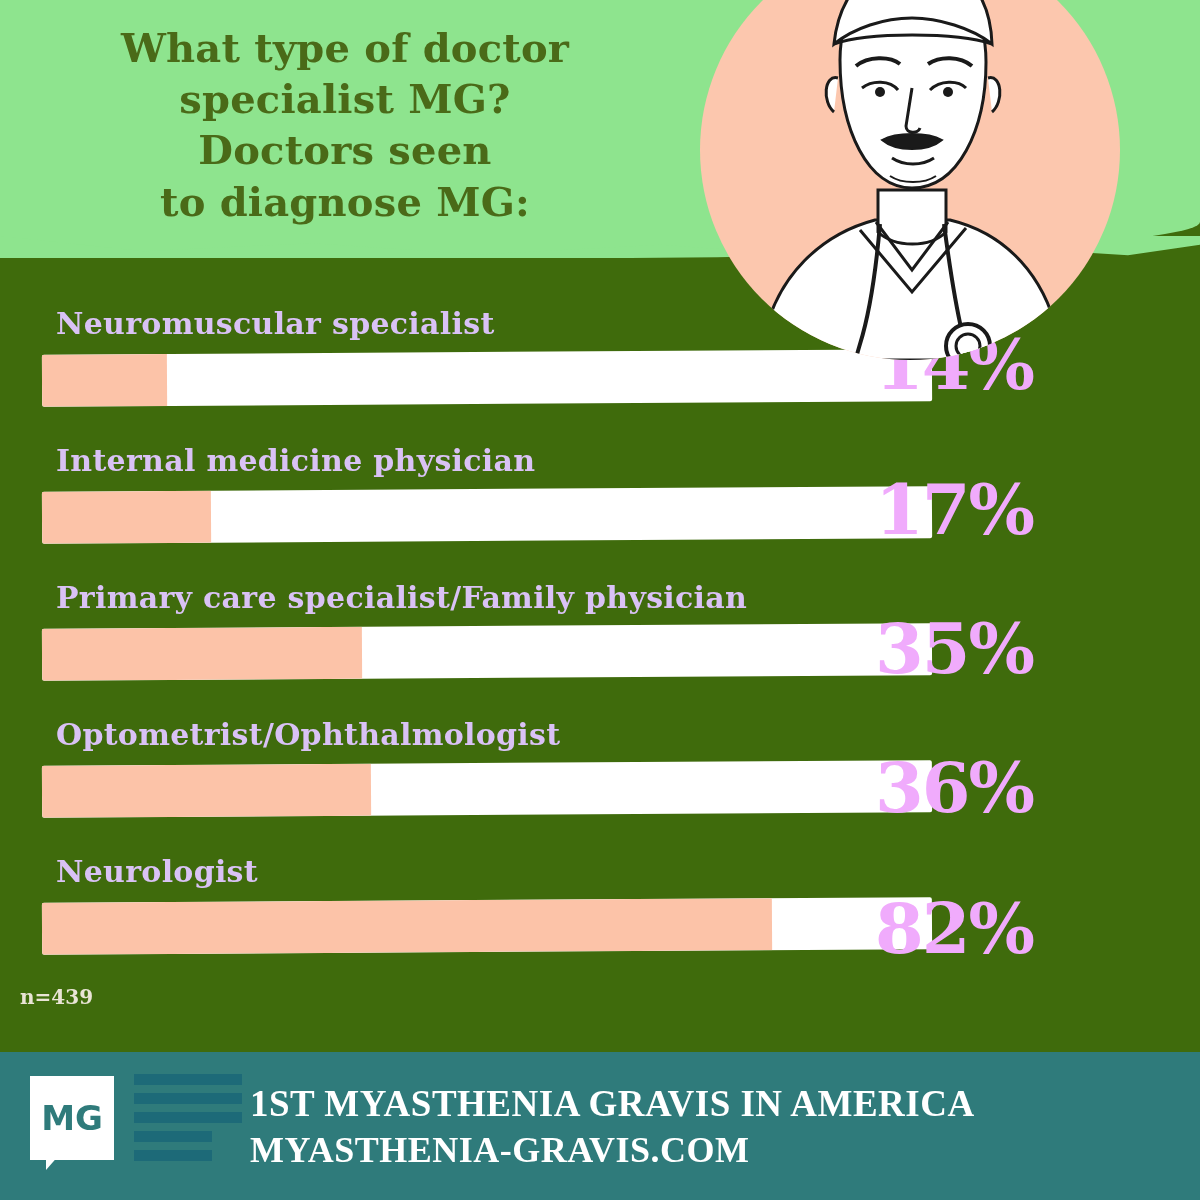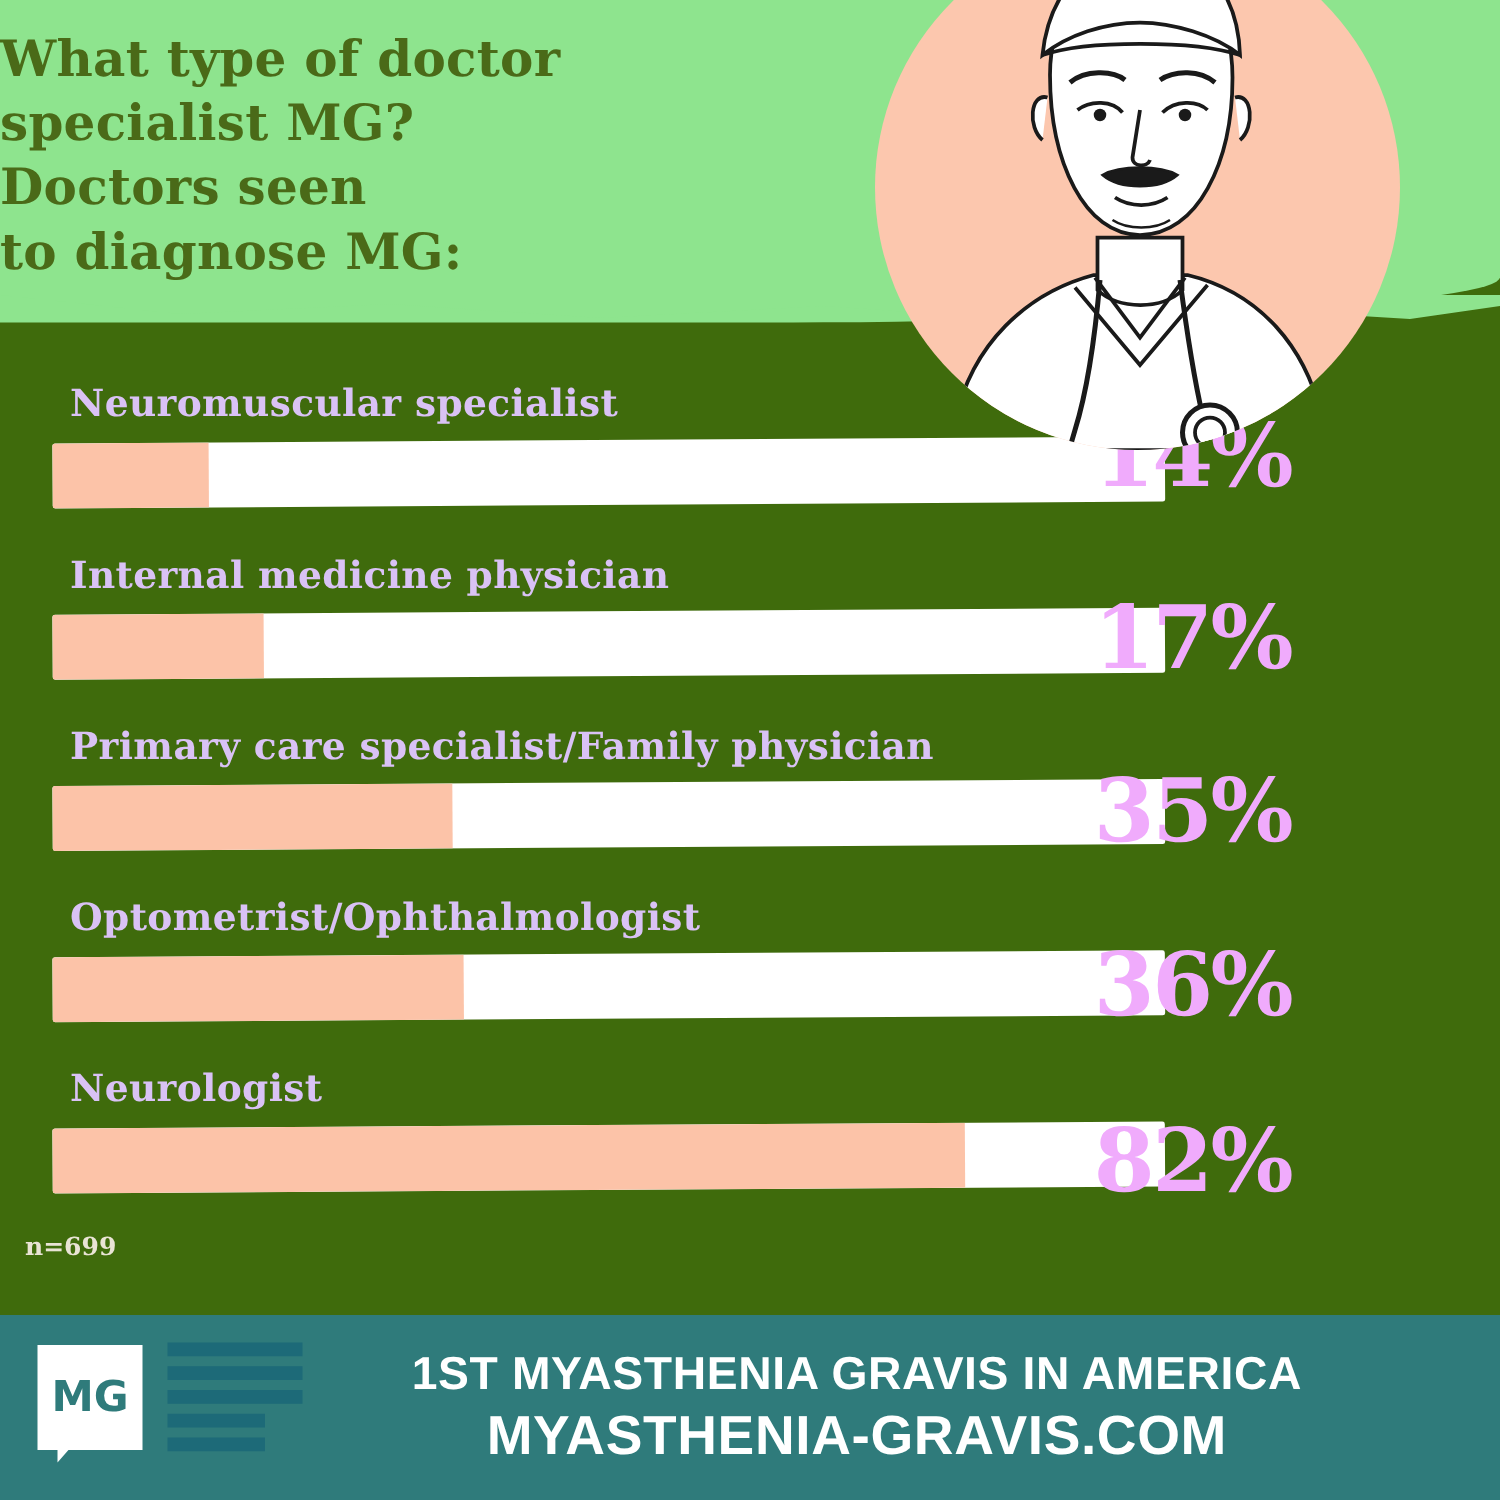--- a/index.html
+++ b/index.html
@@ -35,21 +35,21 @@
     position:absolute;
     left:0; bottom:-18px;
     width:1200px; height:40px;
     background:#8ee48e;
     clip-path: polygon(0% 0%, 12% 38%, 26% 18%, 40% 46%, 55% 22%, 68% 50%, 82% 26%, 94% 48%, 100% 22%, 100% 0%);
   }
   .headline {
     position: absolute;
     left: 0; top: 22px;
     width: 690px;
-    text-align: left;
+    text-align: center;
     color: #4a6a18;
     font-family: "DejaVu Serif", serif;
     font-weight: bold;
     font-size: 40px;
     line-height: 1.28;
     letter-spacing: 0.2px;
     z-index: 5;
   }
 
   
@@ -190,28 +190,27 @@
   }
   .logo-lines span {
     display: block;
     height: 11px;
     background: #1d6a78;
     margin-bottom: 8px;
   }
   .logo-lines span.short { width: 72%; }
   .footer-text {
     flex: 1;
-    text-align: center;
     color: #ffffff;
-    font-family: Liberation Sans, sans-serif;
+    font-family: Liberation Serif, serif;
     font-weight: bold;
     padding-right: 79px;
   }
   .footer-line1 { font-size: 37px; letter-spacing: 0.5px; }
-  .footer-line2 { font-size: 44px; letter-spacing: 0.5px; margin-top: 4px; }
+  .footer-line2 { font-size: 36px; letter-spacing: 0.5px; margin-top: 4px; }
 </style>
 </head>
 <body>
 
 <div class="poster">
 
   <div class="header-band"></div>
 
   <div class="headline">
     <div>What type of doctor</div>
@@ -308,21 +307,21 @@
     <div class="row">
       <div class="row-label">Neurologist</div>
       <div class="bar-track">
         <div class="bar-fill" style="width:82%"></div>
       </div>
       <div class="pct">82%</div>
     </div>
 
   </div>
 
-  <div class="sample-size">n=699</div>
+  <div class="sample-size">n=439</div>
 
   <div class="footer">
     <div class="logo">
       <div class="logo-box"></div>
       <div class="logo-mg">MG</div>
       <div class="logo-bubble"></div>
       <div class="logo-lines">
         <span></span>
           <span></span>
           <span></span>

